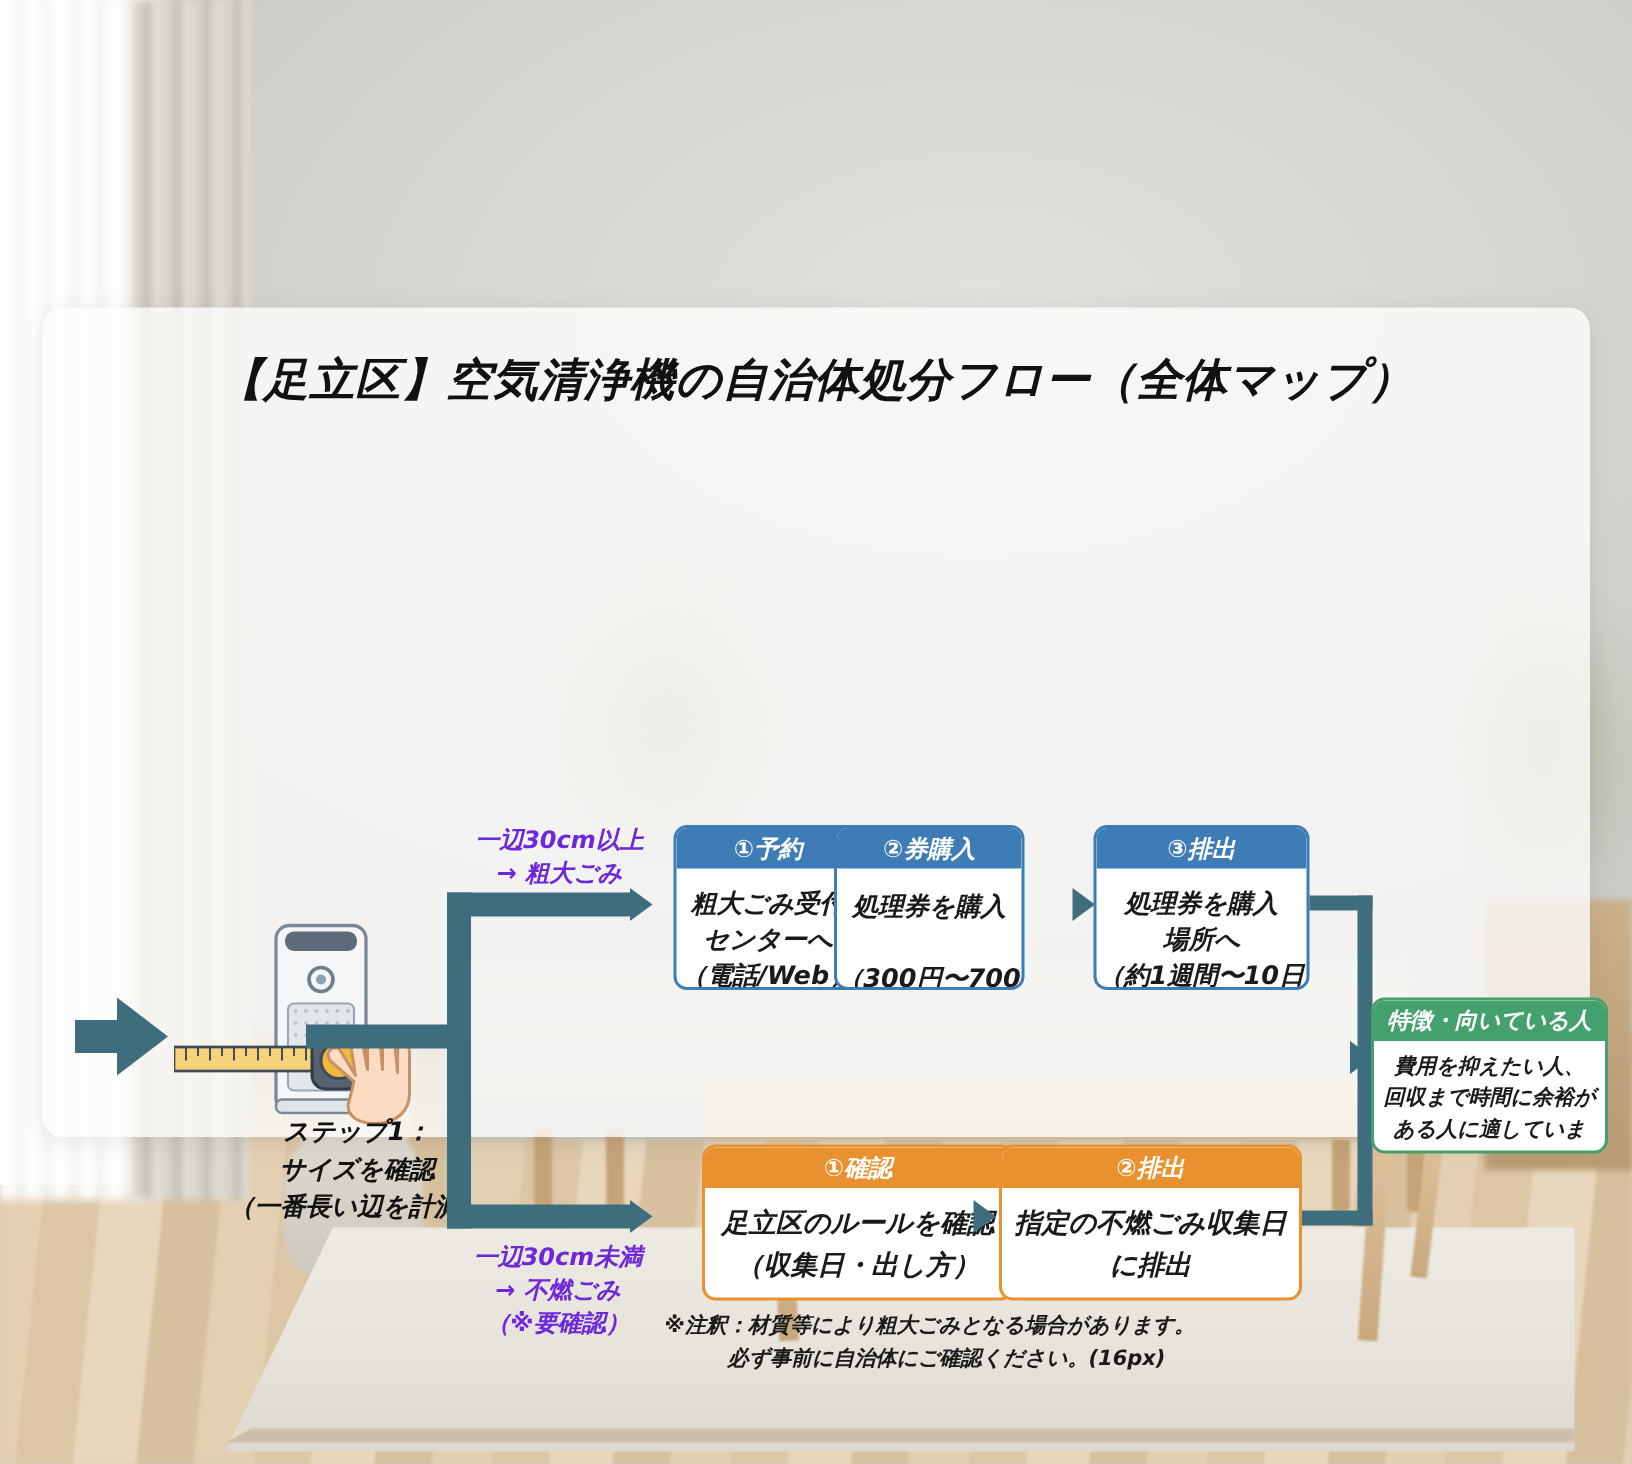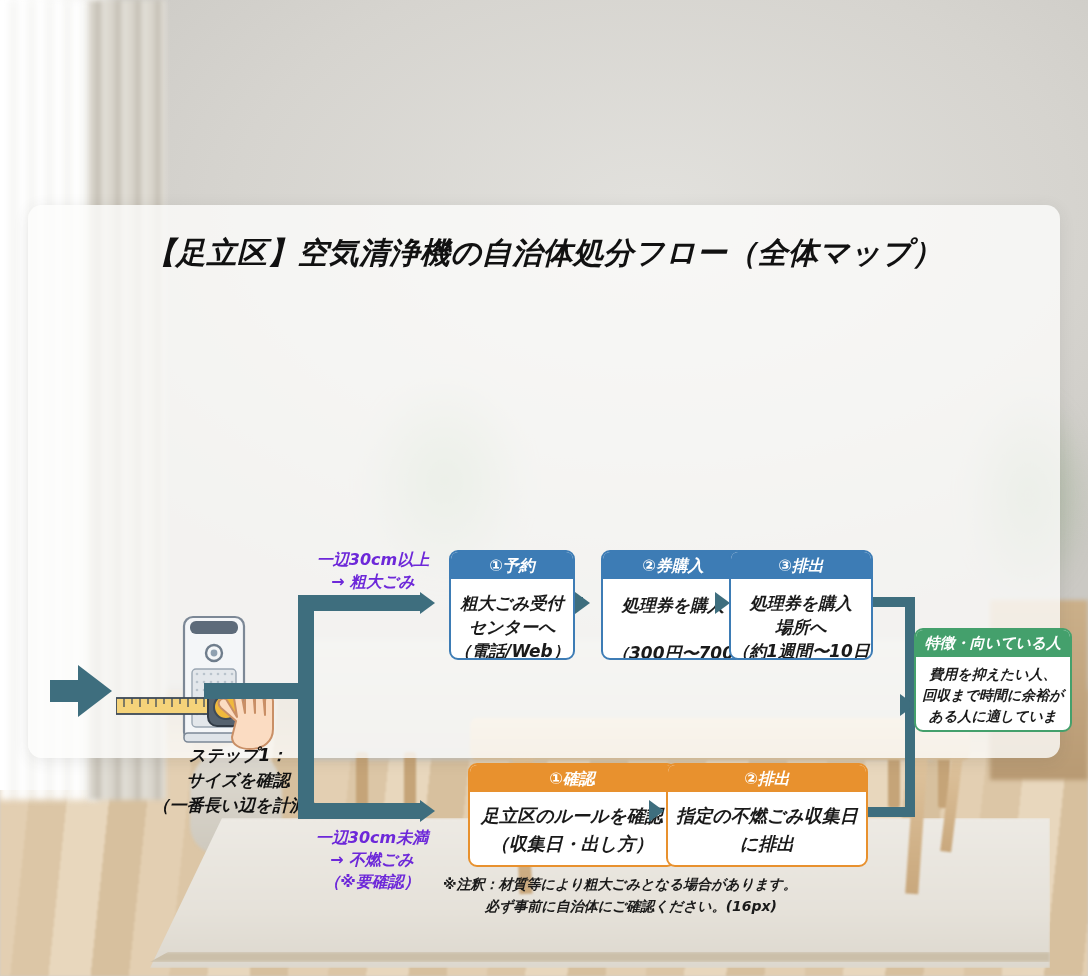--- a/index.html
+++ b/index.html
@@ -151,30 +151,30 @@
     white-space: pre-line;
   }
   .node.blue  { border: 2px solid #3d7cb5; }
   .node.blue  .hdr { background: #3d7cb5; }
   .node.orange { border: 2px solid #e8912e; }
   .node.orange .hdr { background: #e8912e; }
   .node.green { border: 2px solid #44a06c; }
   .node.green .hdr { background: #44a06c; font-size: 15px; }
 
   #b1 { left: 421px; top: 345px; width: 126px; height: 110px; }
-  #b2 { left: 573px; top: 345px; width: 144px; height: 110px; }
+  #b2 { left: 528px; top: 345px; width: 127px; height: 110px; }
   #b3 { left: 701px; top: 345px; width: 144px; height: 110px; }
   #b1 .body, #b2 .body, #b3 .body { font-size: 17px; line-height: 24px; padding-top: 12px; }
   #b2 .body { padding-top: 14px; }
 
   #o1 { left: 440px; top: 558px; width: 208px; height: 104px; }
   #o2 { left: 638px; top: 558px; width: 202px; height: 104px; }
   #o1 .body, #o2 .body { font-size: 18px; line-height: 28px; padding-top: 10px; }
 
-  #g1 { left: 886px; top: 423px; width: 158px; height: 104px; }
+  #g1 { left: 886px; top: 460px; width: 158px; height: 104px; }
   #g1 .body { font-size: 14px; line-height: 21px; padding-top: 7px; }
 
   
   .conn { position: absolute; background: #3e6e7e; }
   .arrow-r {
     position: absolute; width: 0; height: 0;
     border-top: 11px solid transparent;
     border-bottom: 11px solid transparent;
     border-left: 15px solid #3e6e7e;
   }

